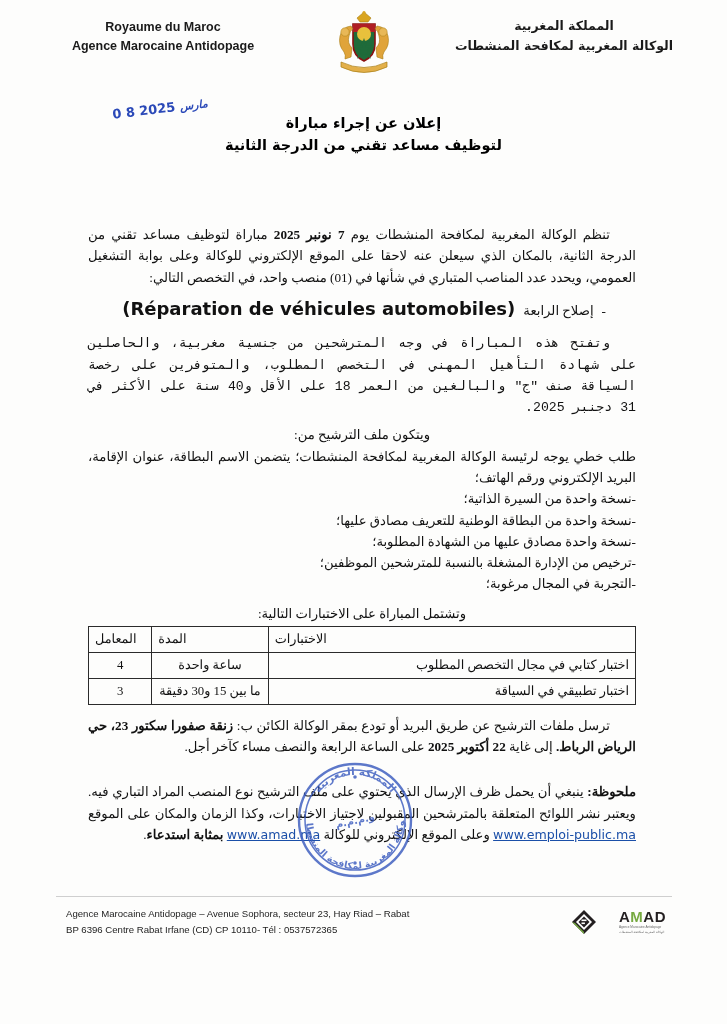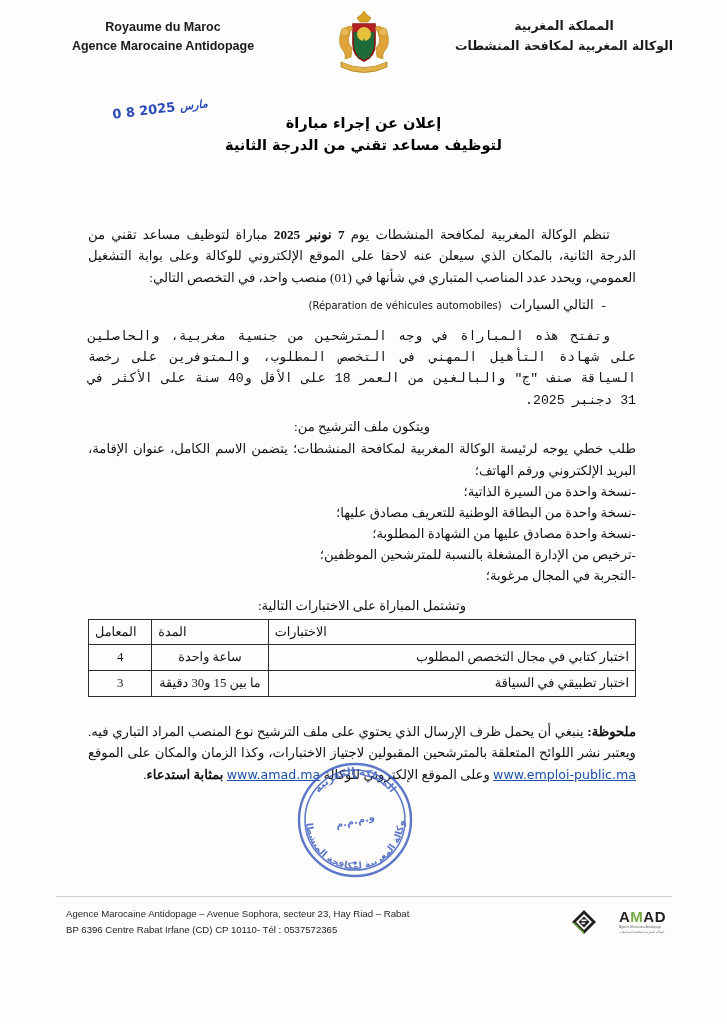--- a/index.html
+++ b/index.html
@@ -60,21 +60,21 @@
 
   
   .body-area {
     position: absolute; top: 192px; left: 88px; width: 548px;
     direction: rtl; text-align: justify;
     font-family: "Liberation Serif", serif;
     font-size: 13.2px; line-height: 1.62; color: #111;
   }
   .para { margin-bottom: 6px; text-indent: 26px; margin-top: 32px; }
   .bold { font-weight: bold; }
-  .ltr-inline { direction: ltr; unicode-bidi: embed; font-family: "DejaVu Sans", sans-serif; font-size: 10px; }
+  .ltr-inline { direction: ltr; unicode-bidi: embed; font-family: "DejaVu Sans", sans-serif; font-size: 18px; font-weight: bold; }
 
   .spec-line {
     display: flex; direction: rtl; gap: 8px;
     margin: 1px 0 10px 0; padding-right: 30px;
     align-items: baseline;
   }
   .spec-dash { font-weight: normal; }
 
   .cond-para { margin-bottom: 5px; text-indent: 26px; font-family: Liberation Mono, monospace; }
 
@@ -191,29 +191,29 @@
     <div>إعلان عن إجراء مباراة</div>
     <div>لتوظيف مساعد تقني من الدرجة الثانية</div>
   </div>
 
   <div class="body-area">
 
     <div class="para"><span>تنظم الوكالة المغربية لمكافحة المنشطات يوم </span><span class="bold">7 نونبر 2025</span><span> مباراة لتوظيف مساعد تقني من الدرجة الثانية، بالمكان الذي سيعلن عنه لاحقا على الموقع الإلكتروني للوكالة وعلى بوابة التشغيل العمومي، ويحدد عدد المناصب المتباري في شأنها في (01) منصب واحد، في التخصص التالي:</span></div>
 
     <div class="spec-line">
       <span class="spec-dash">-</span>
-      <span>التالي السيارات</span>
+      <span>إصلاح الرابعة</span>
         <span class="ltr-inline">(Réparation de véhicules automobiles)</span>
     </div>
 
     <div class="cond-para">وتفتح هذه المباراة في وجه المترشحين من جنسية مغربية، والحاصلين على شهادة التأهيل المهني في التخصص المطلوب، والمتوفرين على رخصة السياقة صنف "ج" والبالغين من العمر 18 على الأقل و40 سنة على الأكثر في 31 دجنبر 2025.</div>
 
     <div class="dossier-head">ويتكون ملف الترشيح من:</div>
     <ul class="dossier-list">
-      <li class="wrap">طلب خطي يوجه لرئيسة الوكالة المغربية لمكافحة المنشطات؛ يتضمن الاسم الكامل، عنوان الإقامة، البريد الإلكتروني ورقم الهاتف؛</li>
+      <li class="wrap">طلب خطي يوجه لرئيسة الوكالة المغربية لمكافحة المنشطات؛ يتضمن الاسم البطاقة، عنوان الإقامة، البريد الإلكتروني ورقم الهاتف؛</li>
       <li>-نسخة واحدة من السيرة الذاتية؛</li>
       <li>-نسخة واحدة من البطاقة الوطنية للتعريف مصادق عليها؛</li>
       <li>-نسخة واحدة مصادق عليها من الشهادة المطلوبة؛</li>
       <li>-ترخيص من الإدارة المشغلة بالنسبة للمترشحين الموظفين؛</li>
       <li>-التجربة في المجال مرغوبة؛</li>
     </ul>
 
     <div class="tests-intro">وتشتمل المباراة على الاختبارات التالية:</div>
 
     <table class="tests">
@@ -231,20 +231,21 @@
           <td class="col-coef">4</td>
         </tr>
         <tr>
           <td class="col-exam">اختبار تطبيقي في السياقة</td>
           <td class="col-dur">ما بين 15 و30 دقيقة</td>
           <td class="col-coef">3</td>
         </tr>
       </tbody>
     </table>
 
+    <div class="deadline"><span>ترسل ملفات الترشيح عن طريق البريد أو تودع بمقر الوكالة الكائن ب: </span><span class="bold">زنقة صفورا سكتور 23، حي الرياض الرباط.</span><span> إلى غاية </span><span class="bold">22 أكتوبر 2025</span><span> على الساعة الرابعة والنصف مساء كآخر أجل.</span></div>
 
     <div class="note"><span class="bold">ملحوظة</span><span class="bold">: </span><span>ينبغي أن يحمل ظرف الإرسال الذي يحتوي على ملف الترشيح نوع المنصب المراد التباري فيه. ويعتبر نشر اللوائح المتعلقة بالمترشحين المقبولين لاجتياز الاختبارات، وكذا الزمان والمكان على الموقع </span><a class="lnk" href="#">www.emploi-public.ma</a><span> وعلى الموقع الإلكتروني للوكالة </span><a class="lnk" href="#">www.amad.ma</a><span class="bold"> بمثابة استدعاء</span><span>.</span></div>
 
   </div>
 
   <div class="stamp">
     <svg viewBox="0 0 126 126" width="126" height="126">
       <defs>
         <path id="arcTop" d="M 18,63 A 45,45 0 0 1 108,63" fill="none"></path>
         <path id="arcBot" d="M 14,63 A 49,49 0 0 0 112,63" fill="none"></path>

